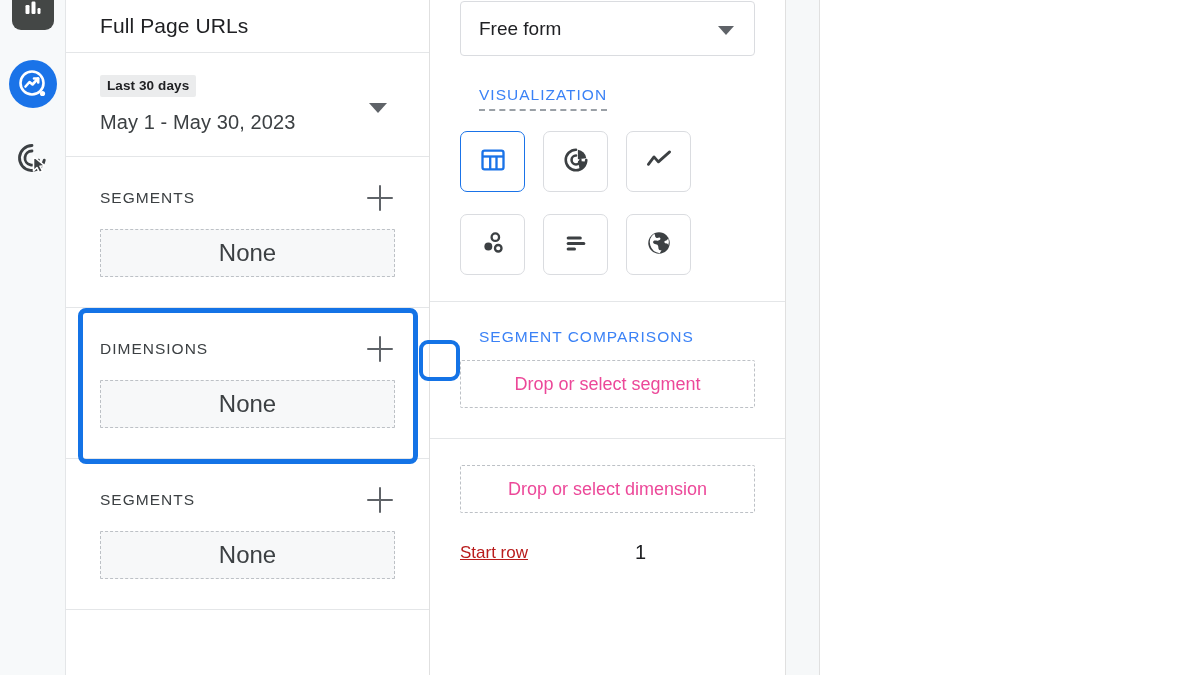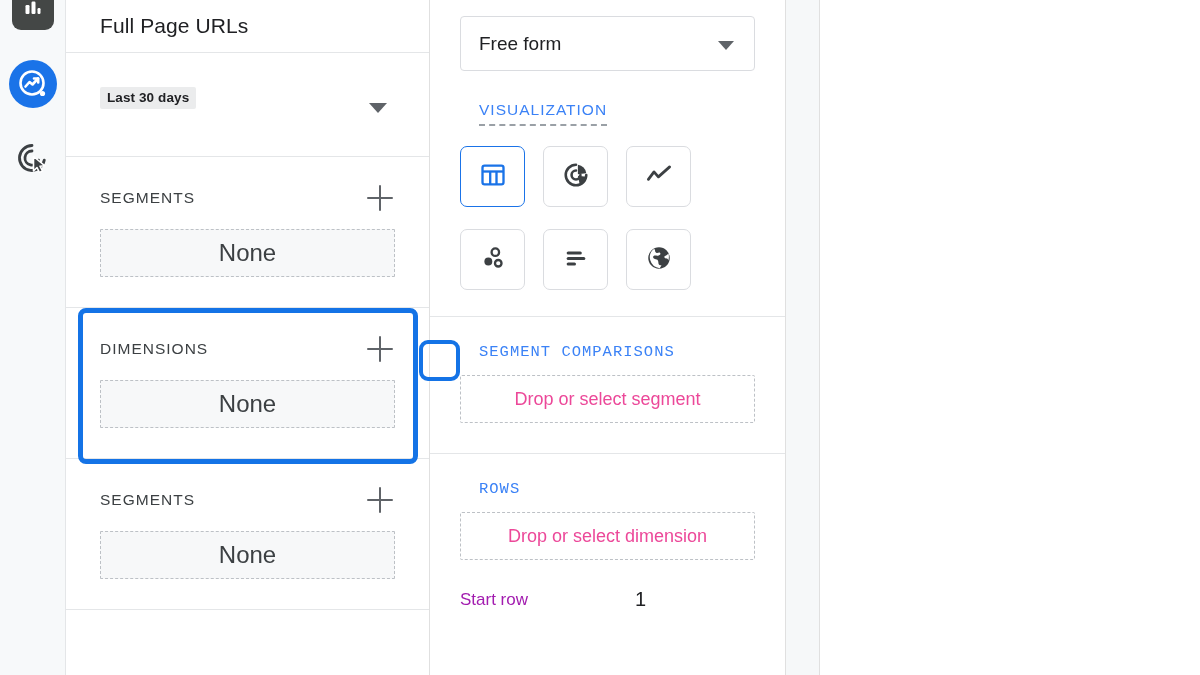--- a/index.html
+++ b/index.html
@@ -104,21 +104,21 @@
   }
 
   
   .panel-right {
     width: 356px; flex: 0 0 356px; height: 675px;
     background: #ffffff; border-right: 1px solid #e0e0e0;
     position: relative;
   }
   .rp-sec { border-bottom: 1px solid #e4e6e8; }
   .select-box {
-    margin: 16px 30px 0 30px; height: 55px;
+    margin: 1px 30px 0 30px; height: 55px;
     border: 1px solid #dadce0; border-radius: 4px;
     display: flex; align-items: center; padding: 0 18px;
     position: relative; background: #fff;
   }
   .select-value { font-size: 19px; color: #202124; }
   .select-caret {
     position: absolute; right: 20px; top: 50%; transform: translateY(-3px);
     width: 0; height: 0;
     border-left: 8px solid transparent; border-right: 8px solid transparent;
     border-top: 9px solid #5f6368;
@@ -135,30 +135,30 @@
     grid-auto-rows: 61px; gap: 22px 18px;
   }
   .viz-tile {
     border: 1px solid #dadce0; border-radius: 7px; background: #fff;
     display: flex; align-items: center; justify-content: center;
     cursor: pointer;
   }
   .viz-tile.selected { border-color: #1a73e8; }
 
   .rp-block { padding: 26px 30px 30px 30px; }
-  .rp-block .rp-label { display: block; margin-bottom: 14px; font-family: Liberation Mono, monospace; }
+  .rp-block .rp-label { display: block; margin-bottom: 14px; }
   .drop-wide {
     border: 1px dashed #bdc1c6; background: #fff;
     height: 48px; display: flex; align-items: center; justify-content: center;
     font-size: 18px; color: #ec4899; border-radius: 2px;
   }
   .startrow {
     display: flex; align-items: center; padding: 0 30px; margin-top: 28px;
   }
-  .startrow-label { font-size: 17px; color: #a21caf; width: 175px; }
+  .startrow-label { font-size: 17px; color: #b91c1c; width: 175px; text-decoration: underline; }
   .startrow-value { font-size: 20px; color: #202124; }
 
   
   .gutter {
     width: 34px; flex: 0 0 34px; height: 675px;
     background: #f6f8f9; border-right: 1px solid #e0e0e0;
   }
   .canvas { flex: 1 1 auto; height: 675px; background: #ffffff; }
 </style>
 </head>
@@ -201,20 +201,21 @@
   </div>
 
   <div class="panel-left">
 
     <div class="sec">
       <div class="panel-title">Full Page URLs</div>
     </div>
 
     <div class="sec date-sec">
       <span class="date-badge">Last 30 days</span>
+      <span class="date-range">May 1 - May 30, 2023</span>
       <span class="date-caret"></span>
     </div>
 
     <div class="sec group">
       <div class="group-head">
         <span class="group-label">SEGMENTS</span>
         <span class="plus-btn"></span>
       </div>
       <div class="dropzone">
         <span>None</span>
@@ -330,21 +331,20 @@
 
     <div class="rp-sec rp-block">
       <span class="rp-label">SEGMENT COMPARISONS</span>
       <div class="drop-wide">
         <span>Drop or select segment</span>
       </div>
     </div>
 
     <div>
       <div class="rp-block" style="padding-bottom:0">
-        <span class="rp-label">ROWS</span>
         <div class="drop-wide">
           <span>Drop or select dimension</span>
         </div>
       </div>
       <div class="startrow">
         <span class="startrow-label">Start row</span>
         <span class="startrow-value">1</span>
       </div>
     </div>
 

